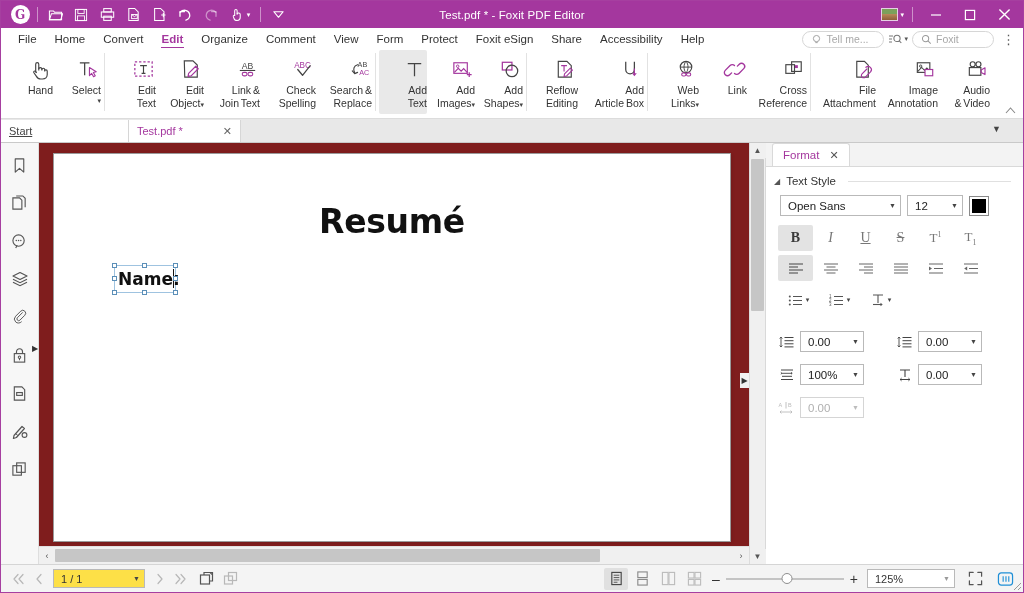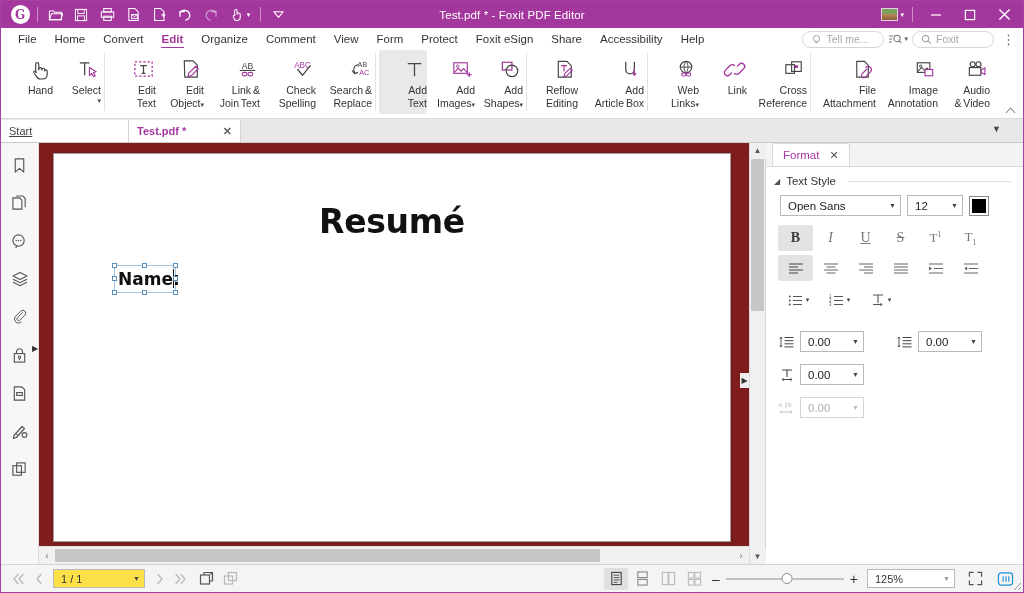--- a/index.html
+++ b/index.html
@@ -613,21 +613,21 @@
       <svg width="11" height="9" viewBox="0 0 11 9">
           <path d="M1 7l4.5-5L10 7" fill="none" stroke="#888" stroke-width="1.1"></path>
         </svg>
     </div>
   </div>
 
   <div class="tabbar">
     <div class="dtab" style="min-width:128px;text-decoration:underline;">
       <span>Start</span>
     </div>
-    <div class="dtab active" style="min-width:112px;font-weight:bold;">
+    <div class="dtab active" style="min-width:112px;">
       <span>Test.pdf *</span>
       <span class="x">✕</span>
     </div>
     <div class="tab-caret">▼</div>
   </div>
 
   <div class="body">
 
     <div class="rail">
       <div class="rail-btn">
@@ -864,20 +864,33 @@
             <span class="val">0.00</span>
             <span class="dd">▼</span>
           </div>
         </div>
       </div>
 
       <div class="spinrow">
         <div class="spincell">
           <span class="spin-ico">
             <svg width="16" height="14" viewBox="0 0 16 14">
+                <path d="M2 2h12M2 11.5h12" stroke="#444" stroke-width="1"></path>
+                <path d="M3 5.3h10M1.8 6.2L3 5.3l-1.2-.9M13.2 5.3l-1.2-.9M12 6.2l1.2-.9" fill="none" stroke="#444" stroke-width=".9"></path>
+                <path d="M3 8.3h10" stroke="#444" stroke-width="1"></path>
+              </svg>
+          </span>
+          <div class="combo" style="width:64px;">
+            <span class="val">100%</span>
+            <span class="dd">▼</span>
+          </div>
+        </div>
+        <div class="spincell">
+          <span class="spin-ico">
+            <svg width="16" height="14" viewBox="0 0 16 14">
                 <path d="M3 2h10M8 2v7" stroke="#444" stroke-width="1.1"></path>
                 <path d="M3 11.5h10" stroke="#444" stroke-width="1"></path>
                 <path d="M4.6 10.1l-1.5 1.4 1.5 1.4M11.4 10.1l1.5 1.4-1.5 1.4" fill="none" stroke="#444" stroke-width=".9"></path>
               </svg>
           </span>
           <div class="combo" style="width:64px;">
             <span class="val">0.00</span>
             <span class="dd">▼</span>
           </div>
         </div>

